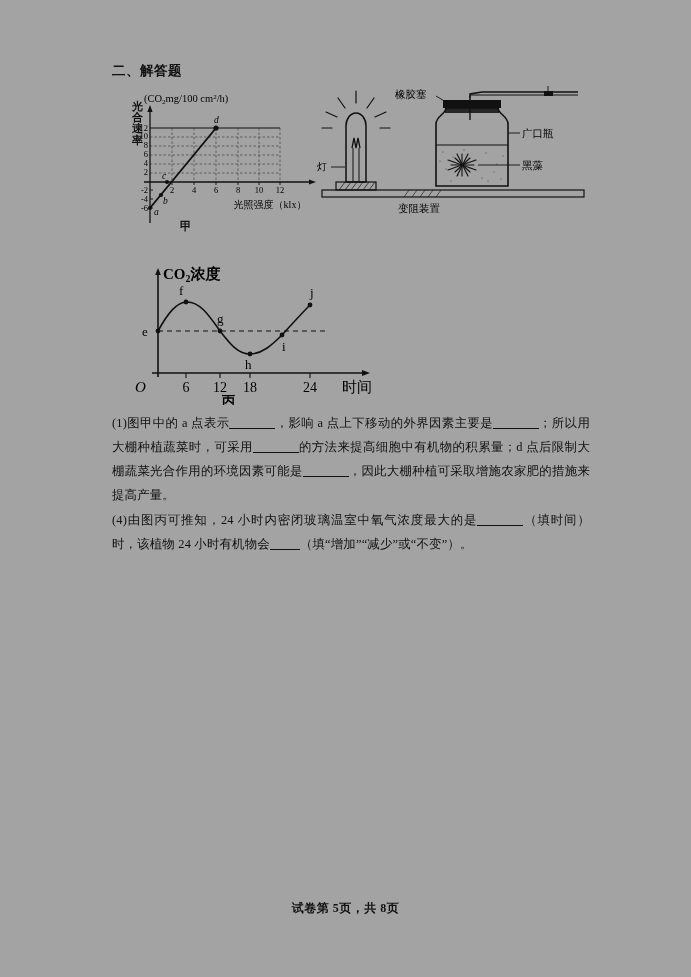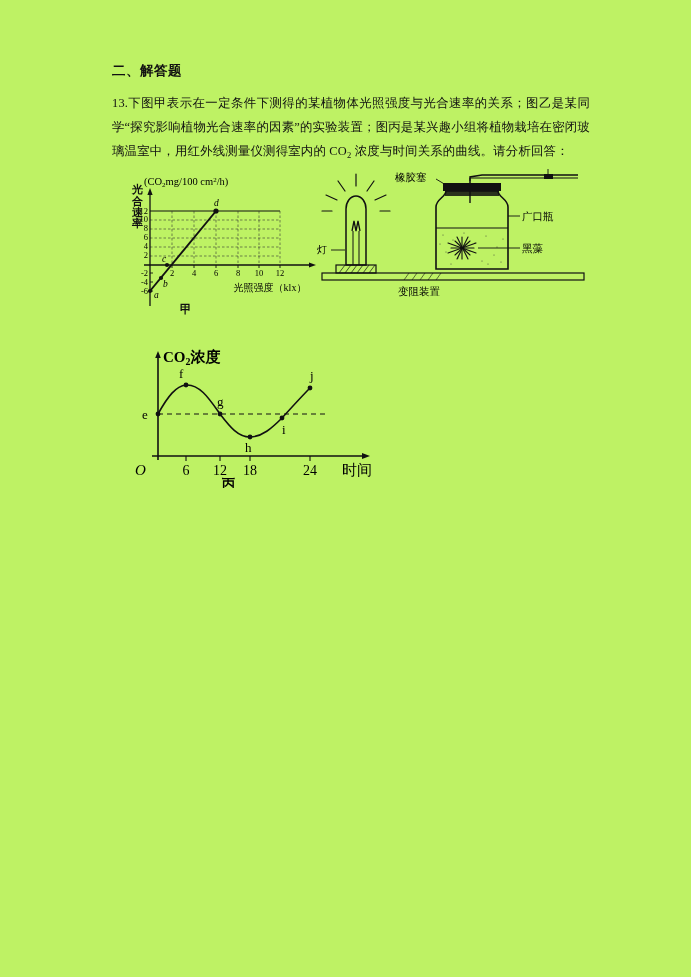--- a/index.html
+++ b/index.html
@@ -11,21 +11,21 @@
     width: 691px;
     height: 977px;
     position: relative;
     font-family: "Liberation Serif", "DejaVu Serif", serif;
     color: #111;
     overflow: hidden;
   }
   .page {
     position: absolute;
     inset: 0;
-    background: #bef264;
+    background: #a3a3a3;
   }
   .content {
     position: absolute;
     left: 112px;
     top: 62px;
     width: 478px;
   }
   .section-heading {
     font-size: 13.5px;
     font-weight: bold;
@@ -124,21 +124,20 @@
   }
 </style>
 </head>
 <body>
 
 <div class="page">
   <div class="content">
 
     <div class="section-heading">二、解答题</div>
 
-    <p class="stem"><span>13.</span><span>下图甲表示在一定条件下测得的某植物体光照强度与光合速率的关系；图乙是某同学“探究影响植物光合速率的因素”的实验装置；图丙是某兴趣小组将植物栽培在密闭玻璃温室中，用红外线测量仪测得室内的 CO<sub>2</sub> 浓度与时间关系的曲线。请分析回答：</span></p>
 
     <div class="figures-row">
 
       <div class="fig-jia">
         <div class="ylabel-vert" style="left:9px; top:10px;">光合速率</div>
         <svg width="200" height="140" viewBox="0 0 200 140">
 
           <text x="22" y="11" font-size="10.5">(CO<tspan font-size="7" dy="2">2</tspan><tspan dy="-2">mg/100 cm</tspan><tspan font-size="7" dy="-3">2</tspan><tspan dy="3">/h)</tspan></text>
 
           <g stroke="#333" stroke-width="0.6" stroke-dasharray="2.5,2">
@@ -371,16 +370,19 @@
           <text x="200" y="137">24</text>
         </g>
 
         <text x="25" y="137" font-size="15" font-style="italic">O</text>
         <text x="232" y="137" font-size="15">时间</text>
         <text x="112" y="150" font-size="13" font-weight="bold">丙</text>
       </svg>
     </div>
 
     <div class="q-block">
+      <p><span><span>(1)图甲中的 a 点表示</span><span class="blank"></span><span>，影响 a 点上下移动的外界因素主要是</span><span class="blank"></span><span>；所以用大棚种植蔬菜时，可采用</span><span class="blank"></span><span>的方法来提高细胞中有机物的积累量；d 点后限制大棚蔬菜光合作用的环境因素可能是</span><span class="blank"></span><span>，因此大棚种植可采取增施农家肥的措施来提高产量。</span></span></p>
+      <p><span><span>(4)由图丙可推知，24 小时内密闭玻璃温室中氧气浓度最大的是</span><span class="blank"></span><span>（填时间）时，该植物 24 小时有机物会</span><span class="blank-sm"></span><span>（填“增加”“减少”或“不变”）。</span></span></p>
     </div>
   </div>
 
+  <div class="footer">试卷第 5页，共 8页</div>
 </div>
 
 </body></html>

